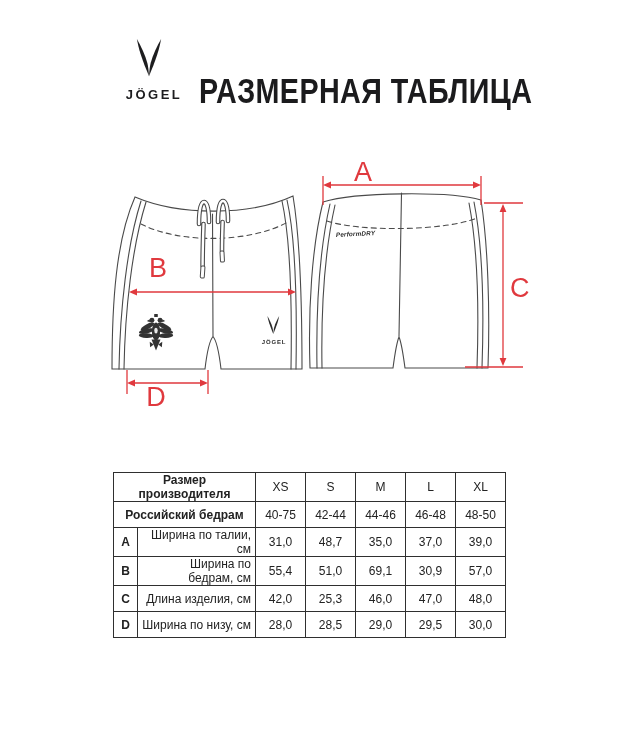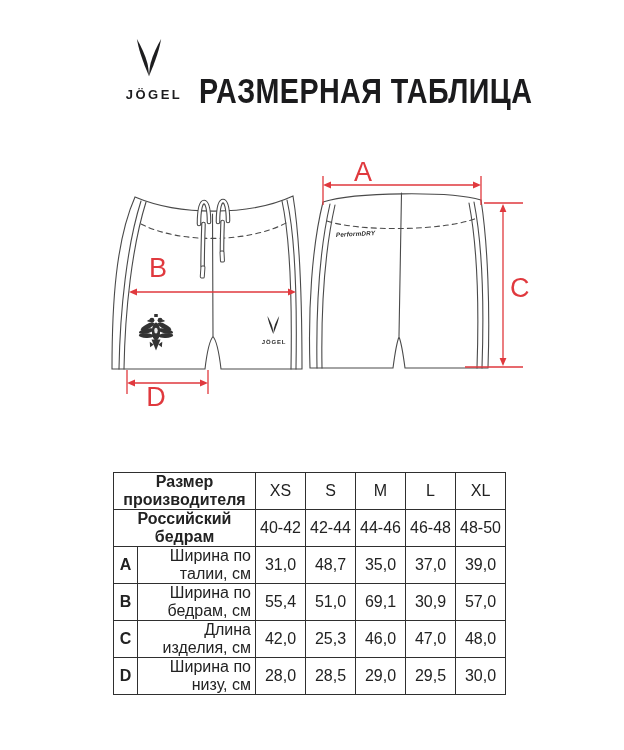--- a/index.html
+++ b/index.html
@@ -21,21 +21,21 @@
   
   .diagram-svg { position:absolute; left:0; top:140px; }
   .garment { stroke:#4a4a4a; stroke-width:1.1; fill:none; stroke-linecap:round; }
   .dashedline { stroke-dasharray:5,4; }
   .measure-line { stroke:#e0393e; stroke-width:1.3; fill:none; }
   .measure-head { fill:#e0393e; stroke:none; }
   .measure-label { fill:#e0393e; font-family:"Liberation Sans",sans-serif; font-size:27px; }
   
   .size-table {
     position:absolute; left:113px; top:472px; border-collapse:collapse;
-    font-size:16px; color:#222;
+    font-size:12px; color:#222;
   }
   .size-table td { border:1px solid #2f2f2f; height:25px; padding:0 4px; }
   .c { text-align:center; }
   .b { font-weight:700; }
   .lbl { text-align:right; padding-left:10px; }
 </style>
 </head>
 <body>
 
 <div class="page">
@@ -151,21 +151,21 @@
         <tr>
       <td colspan="2" class="b c">Размер производителя</td>
       <td class="c">XS</td>
       <td class="c">S</td>
       <td class="c">M</td>
       <td class="c">L</td>
       <td class="c">XL</td>
     </tr>
     <tr>
       <td colspan="2" class="b c">Российский бедрам</td>
-      <td class="c">40-42</td>
+      <td class="c">40-75</td>
       <td class="c">42-44</td>
       <td class="c">44-46</td>
       <td class="c">46-48</td>
       <td class="c">48-50</td>
     </tr>
     <tr>
       <td class="b c">A</td>
       <td class="lbl">Ширина по талии, см</td>
       <td class="c">31,0</td>
       <td class="c">48,7</td>

